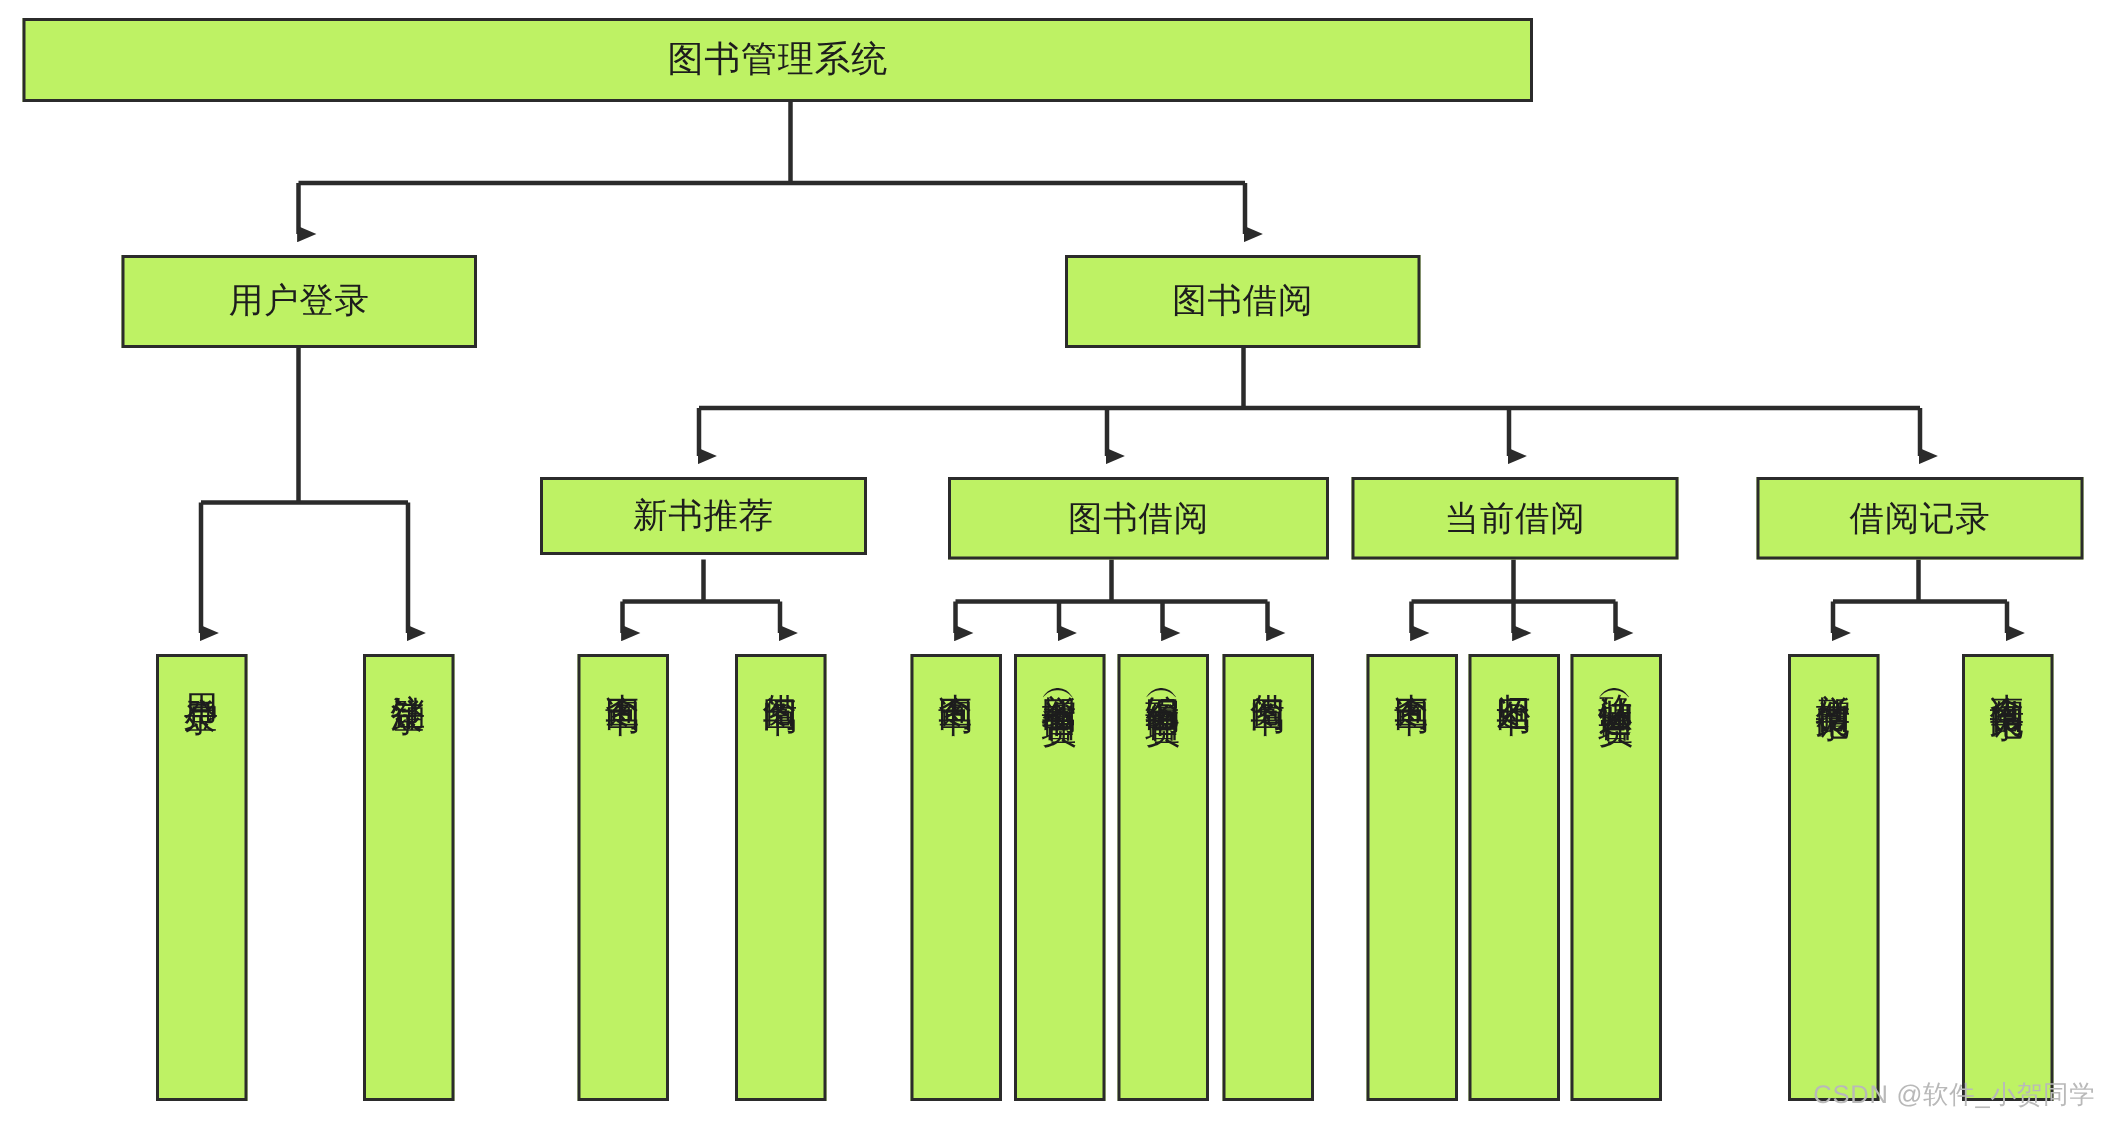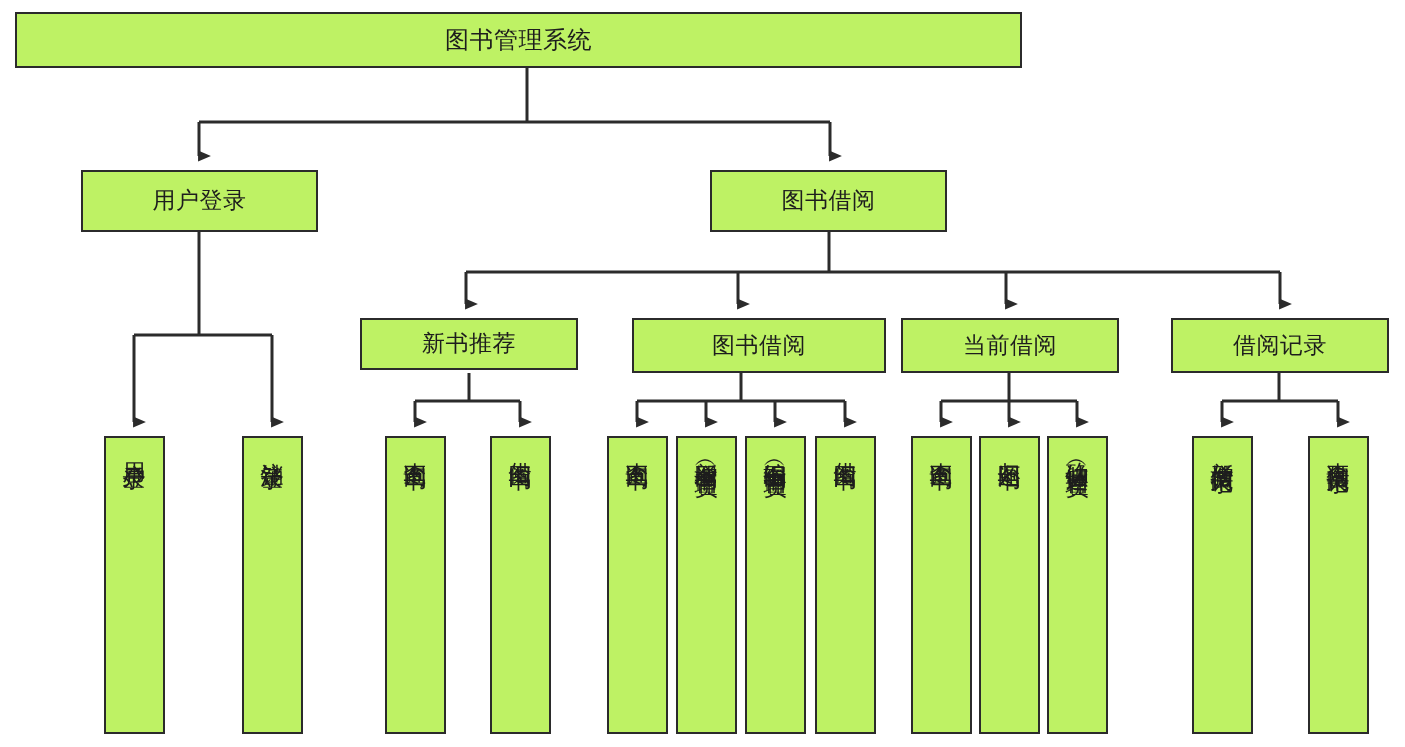--- a/index.html
+++ b/index.html
@@ -183,14 +183,15 @@
     <span class="label">确认归还（管理员）</span>
   </div>
 
   <div class="node node-v" style="left:1192px; top:436px; width:61px; height:298px;">
     <span class="label">新增借阅记录</span>
   </div>
   <div class="node node-v" style="left:1308px; top:436px; width:61px; height:298px;">
     <span class="label">查询借阅记录</span>
   </div>
 
+  <div id="watermark">CSDN @软件_小贺同学</div>
 
 </div>
 
 </body></html>

